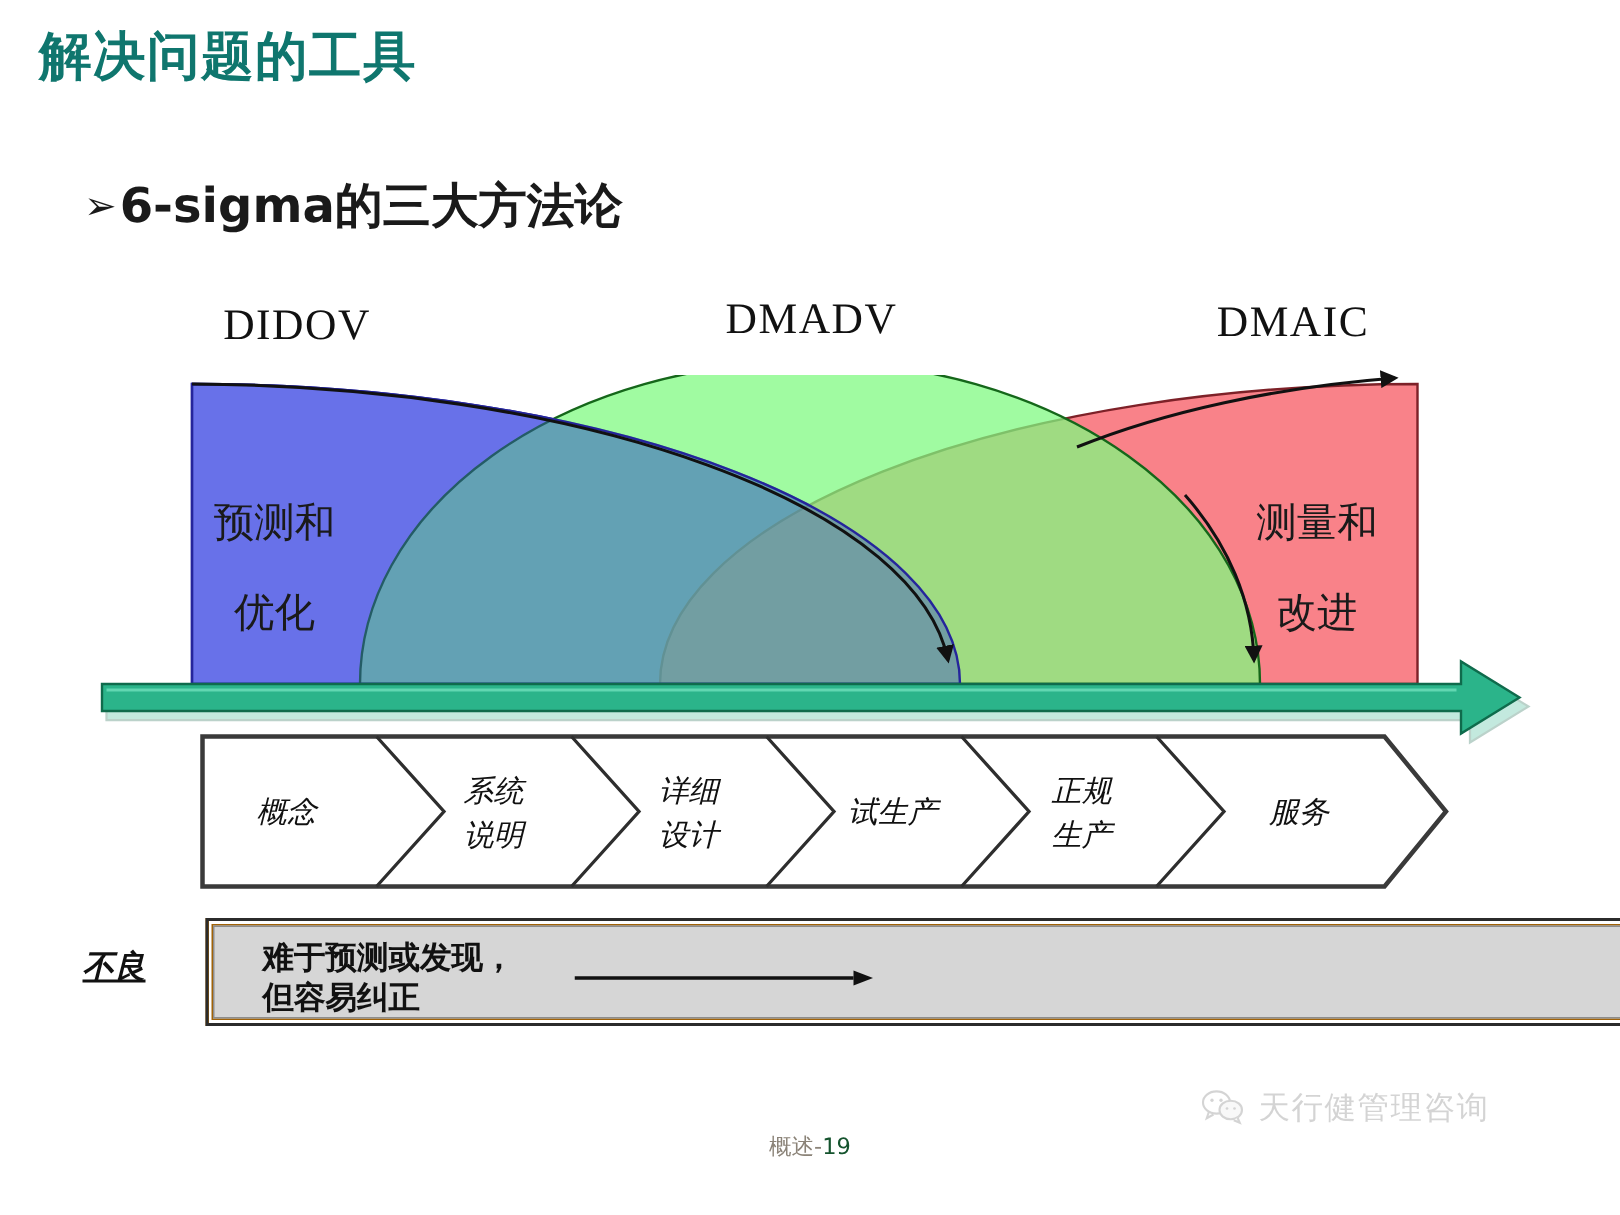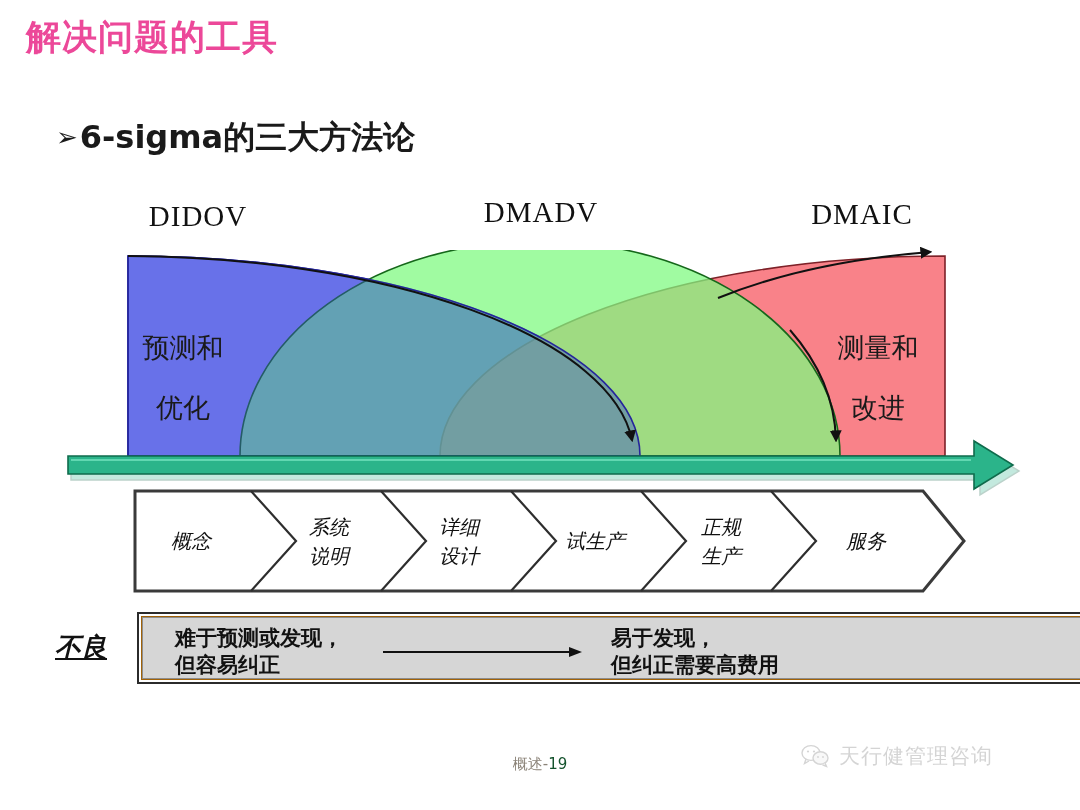--- a/index.html
+++ b/index.html
@@ -17,21 +17,21 @@
   }
 
   
   #slide-title {
     position: absolute;
     left: 26px;
     top: 14px;
     font-size: 35px;
     font-weight: 700;
     letter-spacing: 1px;
-    color: #ec4899;
+    color: #0f766e;
     font-family: "DejaVu Sans", "Liberation Sans", sans-serif;
   }
 
   
   #bullet-row {
     position: absolute;
     left: 56px;
     top: 116px;
     display: flex;
     align-items: center;
@@ -95,21 +95,21 @@
     top: 612px;
     width: 900px;
     height: 80px;
   }
   #defect-label {
     position: absolute;
     left: 0;
     top: 18px;
     font-family: "Liberation Serif", "DejaVu Serif", serif;
     font-style: italic;
-    font-size: 26px;
+    font-size: 21px;
     font-weight: 700;
     text-decoration: underline;
     color: #111111;
   }
   #defect-box {
     position: absolute;
     left: 82px;
     top: 0;
     width: 980px;
     height: 72px;
@@ -154,21 +154,21 @@
     font-size: 15px;
     font-family: "DejaVu Sans", "Liberation Sans", sans-serif;
     color: #8b8378;
   }
   #footer-page .page-num { color: #14532d; }
 
   
   #watermark {
     position: absolute;
     left: 800px;
-    top: 742px;
+    top: 724px;
     display: flex;
     align-items: center;
     gap: 9px;
     opacity: 0.42;
   }
   #watermark-text {
     font-size: 21px;
     color: #9b9b9b;
     font-family: "DejaVu Sans", "Liberation Sans", sans-serif;
     letter-spacing: 1px;
@@ -266,21 +266,20 @@
   <div id="defect-box">
     <div id="defect-box-inner"></div>
 
     <div class="defect-text" id="defect-text-left">难于预测或发现，<br>但容易纠正</div>
 
     <svg id="defect-arrow" viewBox="0 0 200 12" xmlns="http://www.w3.org/2000/svg">
       <line x1="0" y1="6" x2="186" y2="6" stroke="#111111" stroke-width="2.2"></line>
       <path d="M 186 1 L 199 6 L 186 11 Z" fill="#111111"></path>
     </svg>
 
-    <div class="defect-text" id="defect-text-right">易于发现，<br>但纠正需要高费用</div>
   </div>
 </div>
 
 <div id="footer-page">
   <span>概述-</span><span class="page-num">19</span>
 </div>
 
 <div id="watermark">
   <svg width="30" height="24" viewBox="0 0 30 24" xmlns="http://www.w3.org/2000/svg">
     <ellipse cx="11" cy="9" rx="9" ry="7.4" fill="none" stroke="#9b9b9b" stroke-width="1.4"></ellipse>

